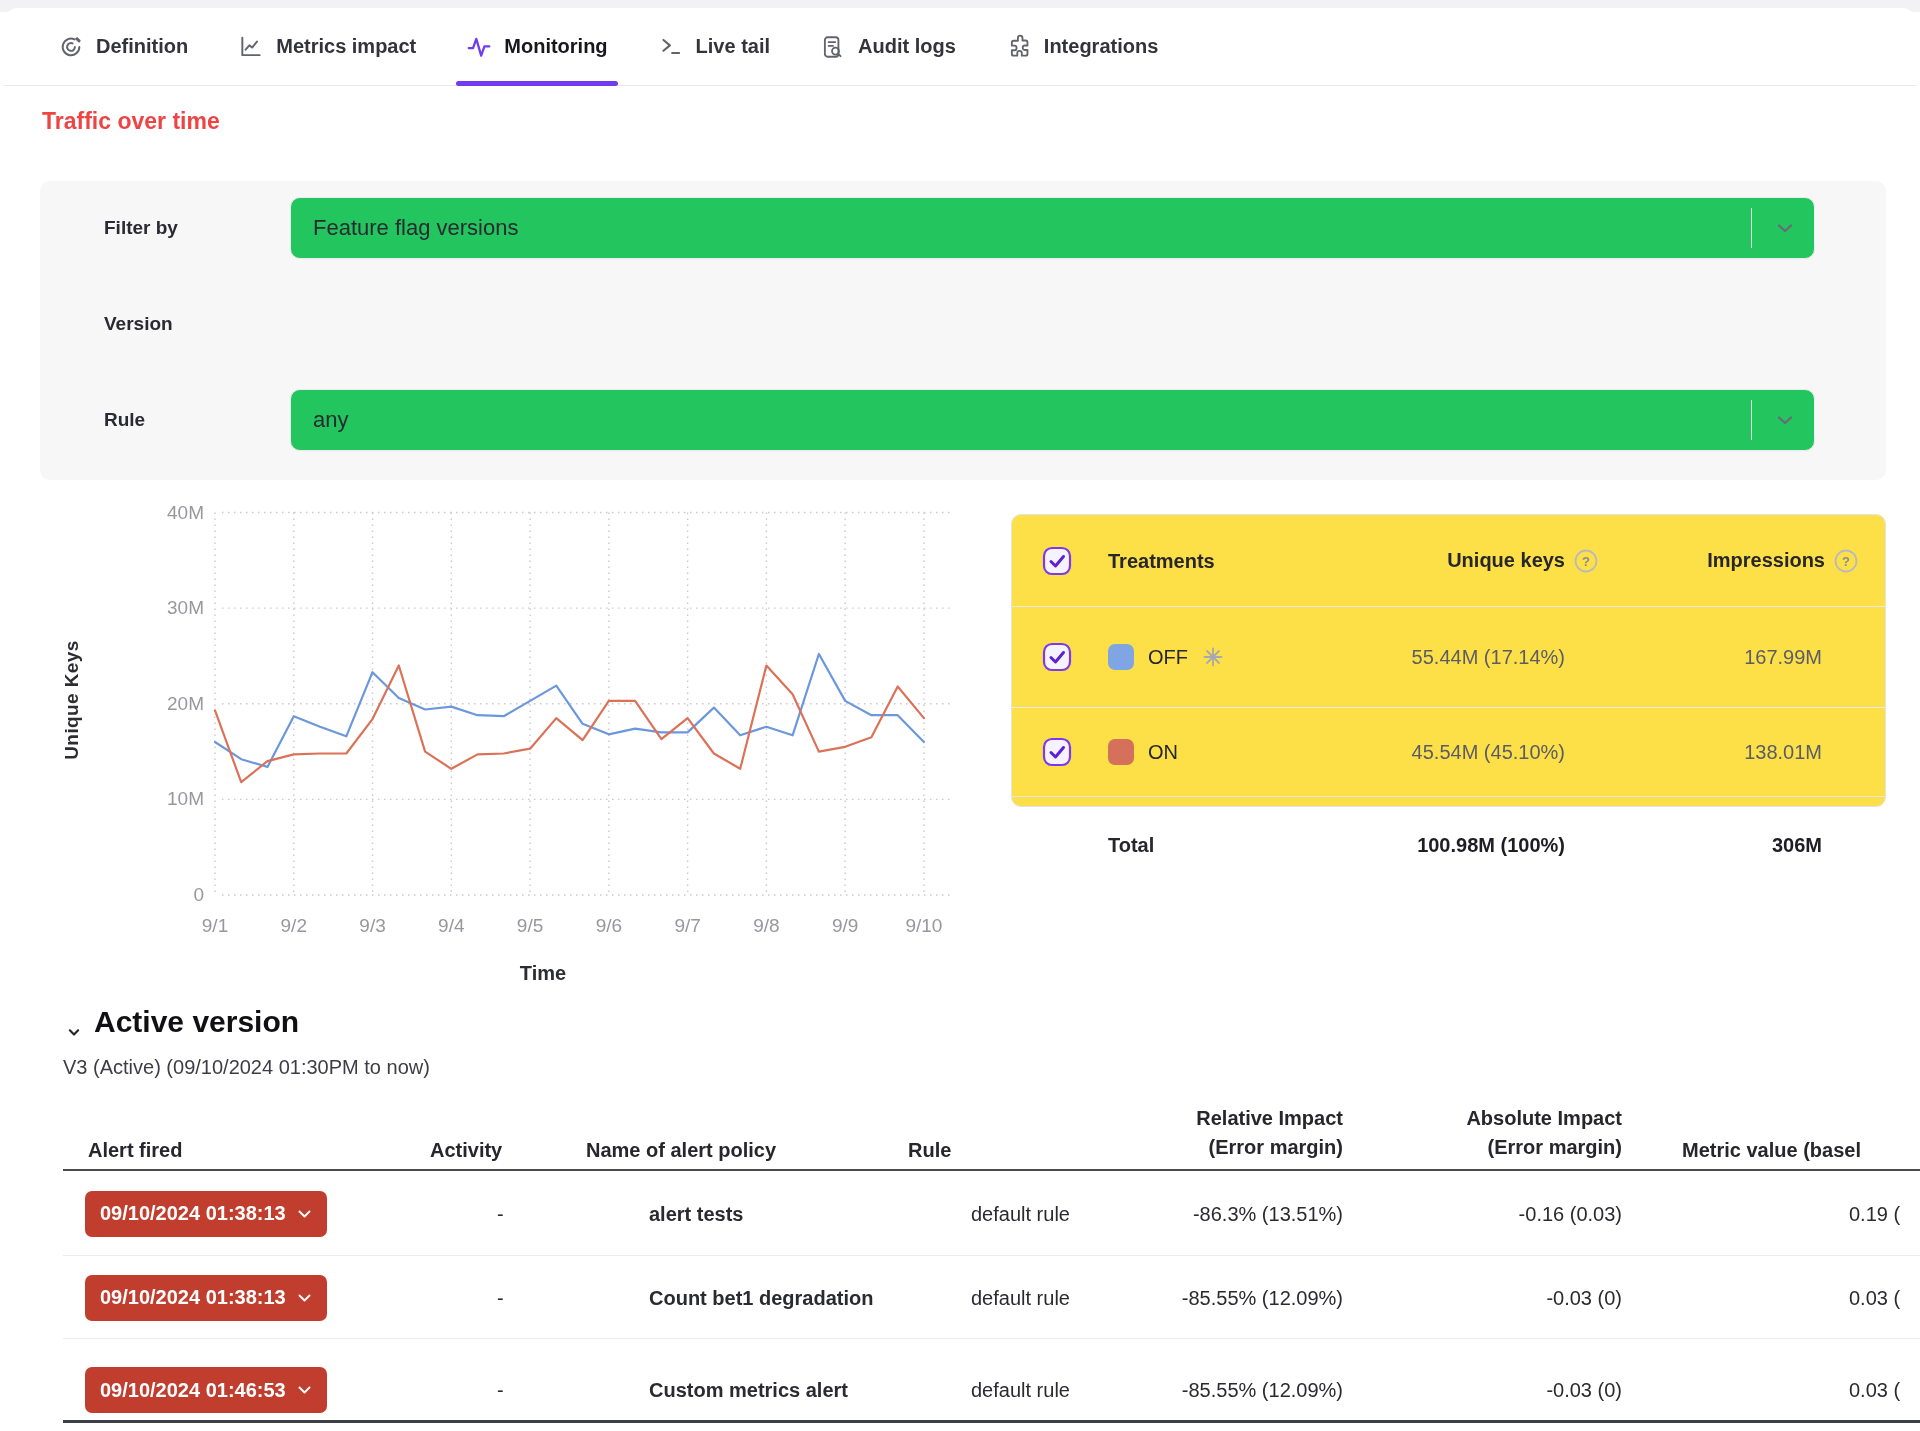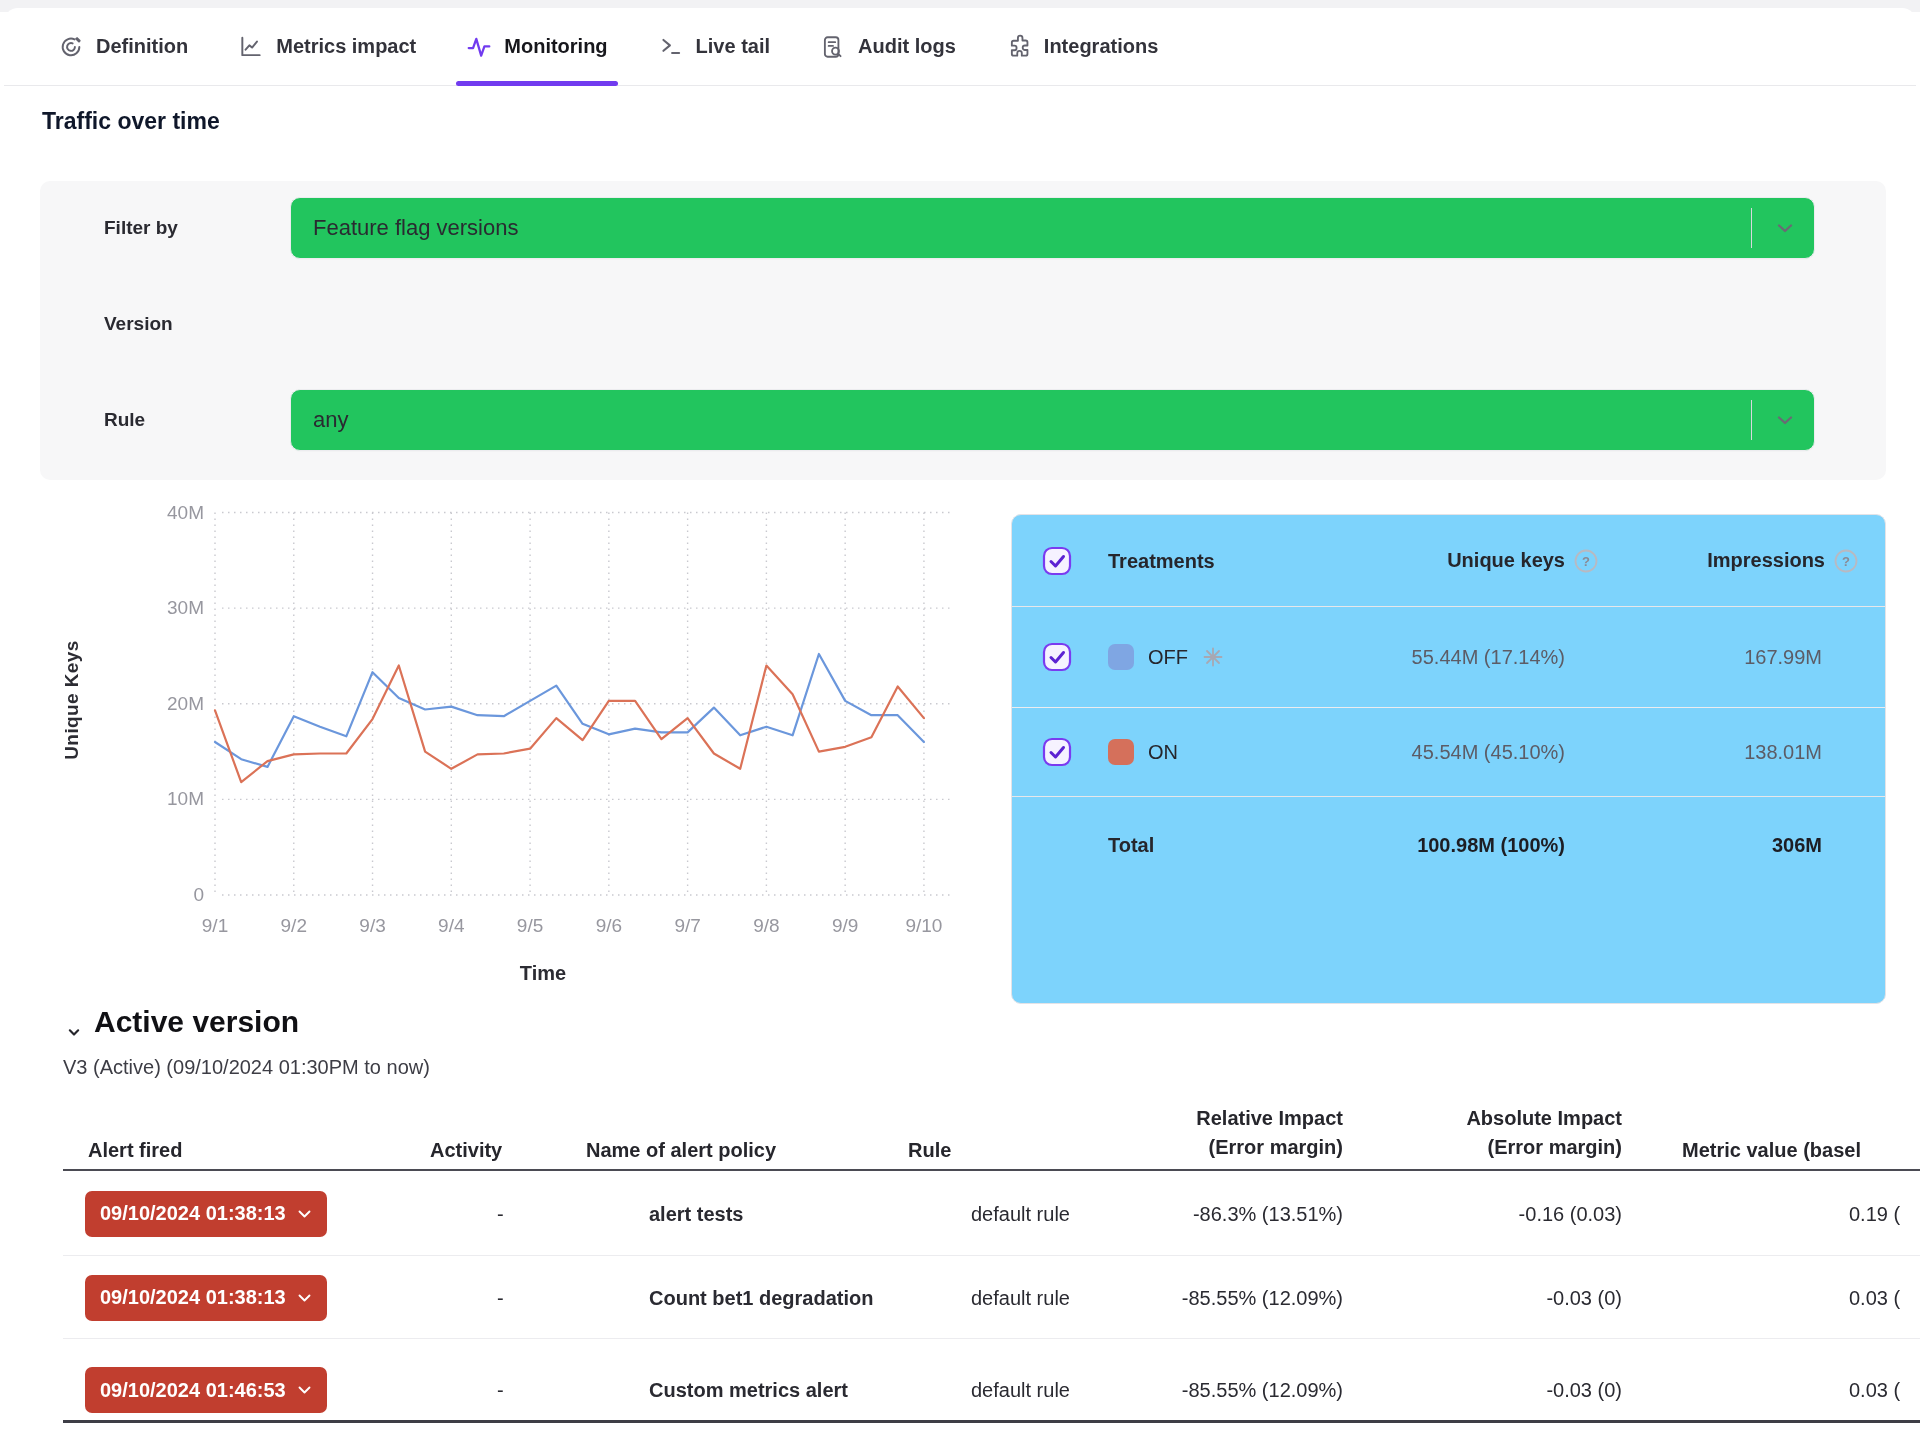--- a/index.html
+++ b/index.html
@@ -18,21 +18,21 @@
   }
   .tab { position:relative; display:flex; align-items:center; gap:12px; height:100%;
          font-size:20px; font-weight:700; color:#33333b; cursor:pointer; }
   .tab .ticon { display:flex; color:#63636e; }
   .tab.active { color:#17171c; }
   .tab.active .ticon { color:#713bef; }
   .tab.active::after { content:''; position:absolute; left:-10px; right:-10px; bottom:-1px;
          height:5px; border-radius:3px; background:#713bef; }
 
   
-  .page-title { position:absolute; left:42px; top:108px; font-size:23px; font-weight:700; color:#0f172a; }
+  .page-title { position:absolute; left:42px; top:108px; font-size:23px; font-weight:700; color:#ef4444; }
 
   
   .filter-panel { position:absolute; left:40px; top:181px; width:1846px; height:299px;
     background:#f7f7f8; border-radius:10px; }
   .frow { position:absolute; left:0; width:100%; height:62px; }
   .frow .flabel { position:absolute; left:64px; top:0; line-height:62px; font-size:19px; font-weight:700; color:#2a2a31; }
   .select { position:absolute; left:250px; top:0; width:1525px; height:62px; background:#22c55e;
     border:1px solid #ececef; border-radius:10px; cursor:pointer; box-shadow:0 1px 1px rgba(0,0,0,0.02); }
   .select .sel-val { position:absolute; left:22px; top:0; line-height:60px; font-size:22px; color:#2a2a31; white-space:nowrap; }
   .select .sel-div { position:absolute; right:62px; top:10px; bottom:10px; width:1px; background:#d8d8dd; }
@@ -42,22 +42,22 @@
   .chart-wrap { position:absolute; left:0; top:495px; width:980px; height:505px; }
   .ylabel { position:absolute; left:72px; top:700px; transform:translate(-50%,-50%) rotate(-90deg);
     font-size:19px; font-weight:700; letter-spacing:0.4px; color:#2c2c33; white-space:nowrap; }
   .xlabel { position:absolute; left:543px; top:962px; transform:translateX(-50%);
     font-size:20px; font-weight:700; color:#2c2c33; }
   #chart-svg { position:absolute; left:0; top:0; }
   #chart-svg .grid { stroke:#c9c9cf; stroke-width:1.4; stroke-dasharray:1.5 4.5; fill:none; }
   #chart-svg .ytick, #chart-svg .xtick { font-size:19px; fill:#97979f; font-family:"Liberation Sans",sans-serif; }
 
   
-  .treatments { position:absolute; left:1011px; top:514px; width:875px; height:490px;
-    background:#7dd3fc; border:1px solid #e3e3e7; border-radius:10px; }
+  .treatments { position:absolute; left:1011px; top:514px; width:875px; height:293px;
+    background:#fde047; border:1px solid #e3e3e7; border-radius:10px; }
   .trow { position:relative; width:100%; }
   .trow.head { height:92px; border-bottom:1px solid #e7e7ea; }
   .trow.r1 { height:101px; border-bottom:1px solid #ececef; }
   .trow.r2 { height:89px;  border-bottom:1px solid #e7e7ea; }
   .trow.total { height:96px; }
   .cb { position:absolute; left:30px; top:50%; transform:translateY(-50%); width:30px; height:30px; cursor:pointer; display:flex; }
   .tname { position:absolute; left:96px; top:50%; transform:translateY(-50%);
     display:flex; align-items:center; gap:14px; font-size:20px; color:#26262c; }
   .trow.head .tname, .trow.total .tname { font-weight:700; }
   .swatch { width:26px; height:26px; border-radius:7px; display:inline-block; }

